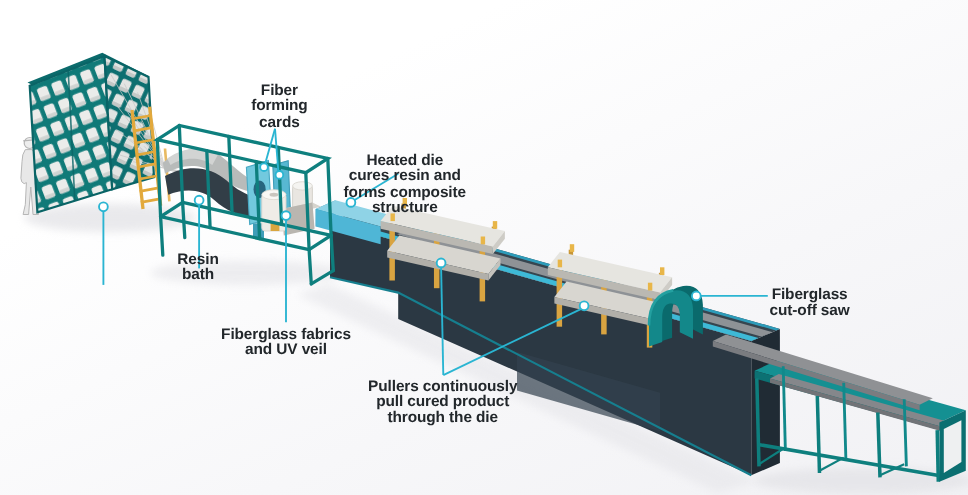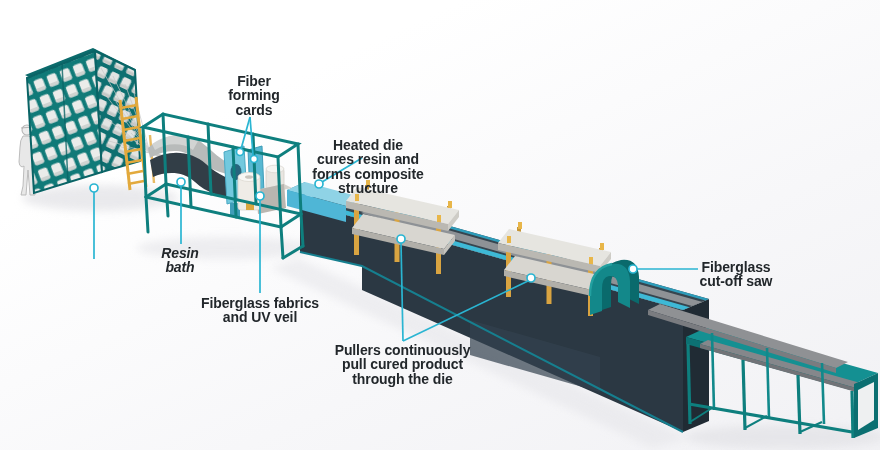--- a/index.html
+++ b/index.html
@@ -9,21 +9,21 @@
     font-family:"Liberation Sans",sans-serif;
   }
   .stage svg{position:absolute;left:0;top:0;}
   .label{
     position:absolute;
     font-size:14px;font-weight:bold;line-height:14.3px;
     color:#22272b;text-align:center;white-space:pre-line;
     letter-spacing:-0.1px;
   }
   .lbl-creel{left:40px;top:262px;width:112px;}
-  .lbl-resin{left:140px;top:246px;width:80px;font-style:italic;}
+  .lbl-resin{left:140px;top:228px;width:80px;}
   .lbl-cards{left:202px;top:74px;width:104px;}
   .lbl-die{left:290px;top:98px;width:156px;margin-top:40px;}
   .lbl-reinf{left:172px;top:296px;width:176px;}
   .lbl-pullers{left:315px;top:343px;width:175px;}
   .lbl-saw{left:672px;top:260px;width:128px;}
 </style>
 </head>
 <body>
 
 <div class="stage">

